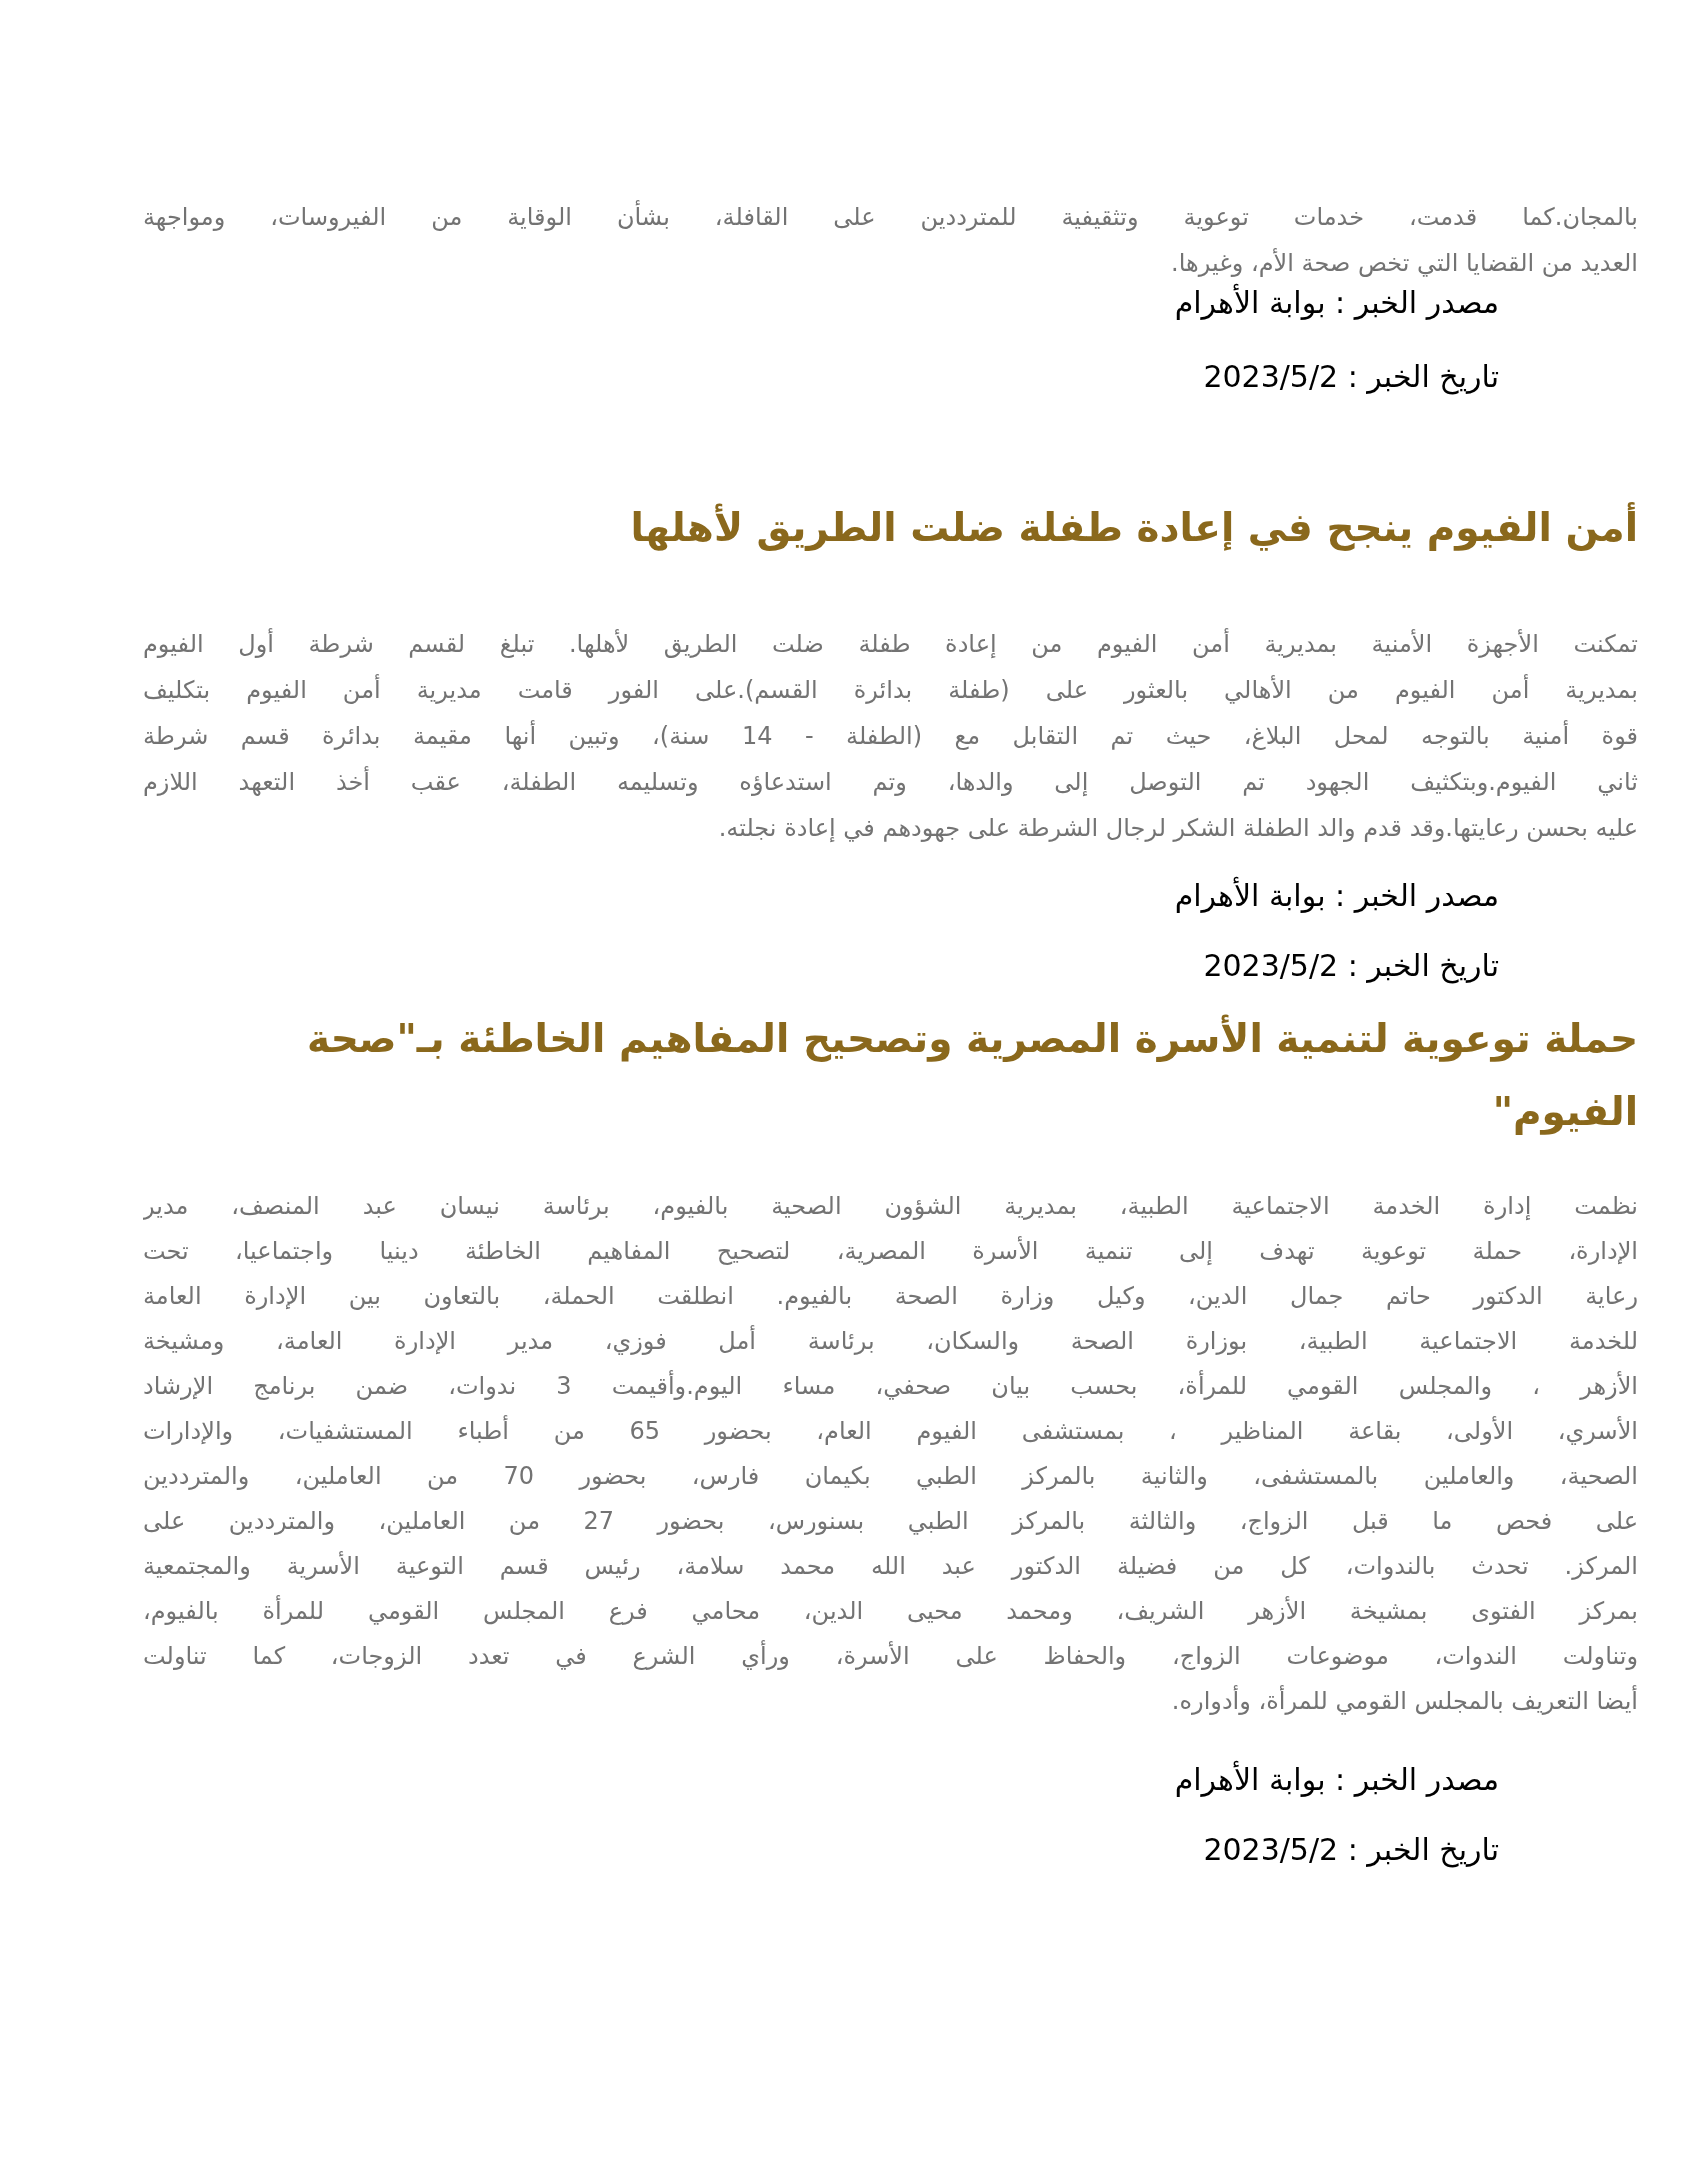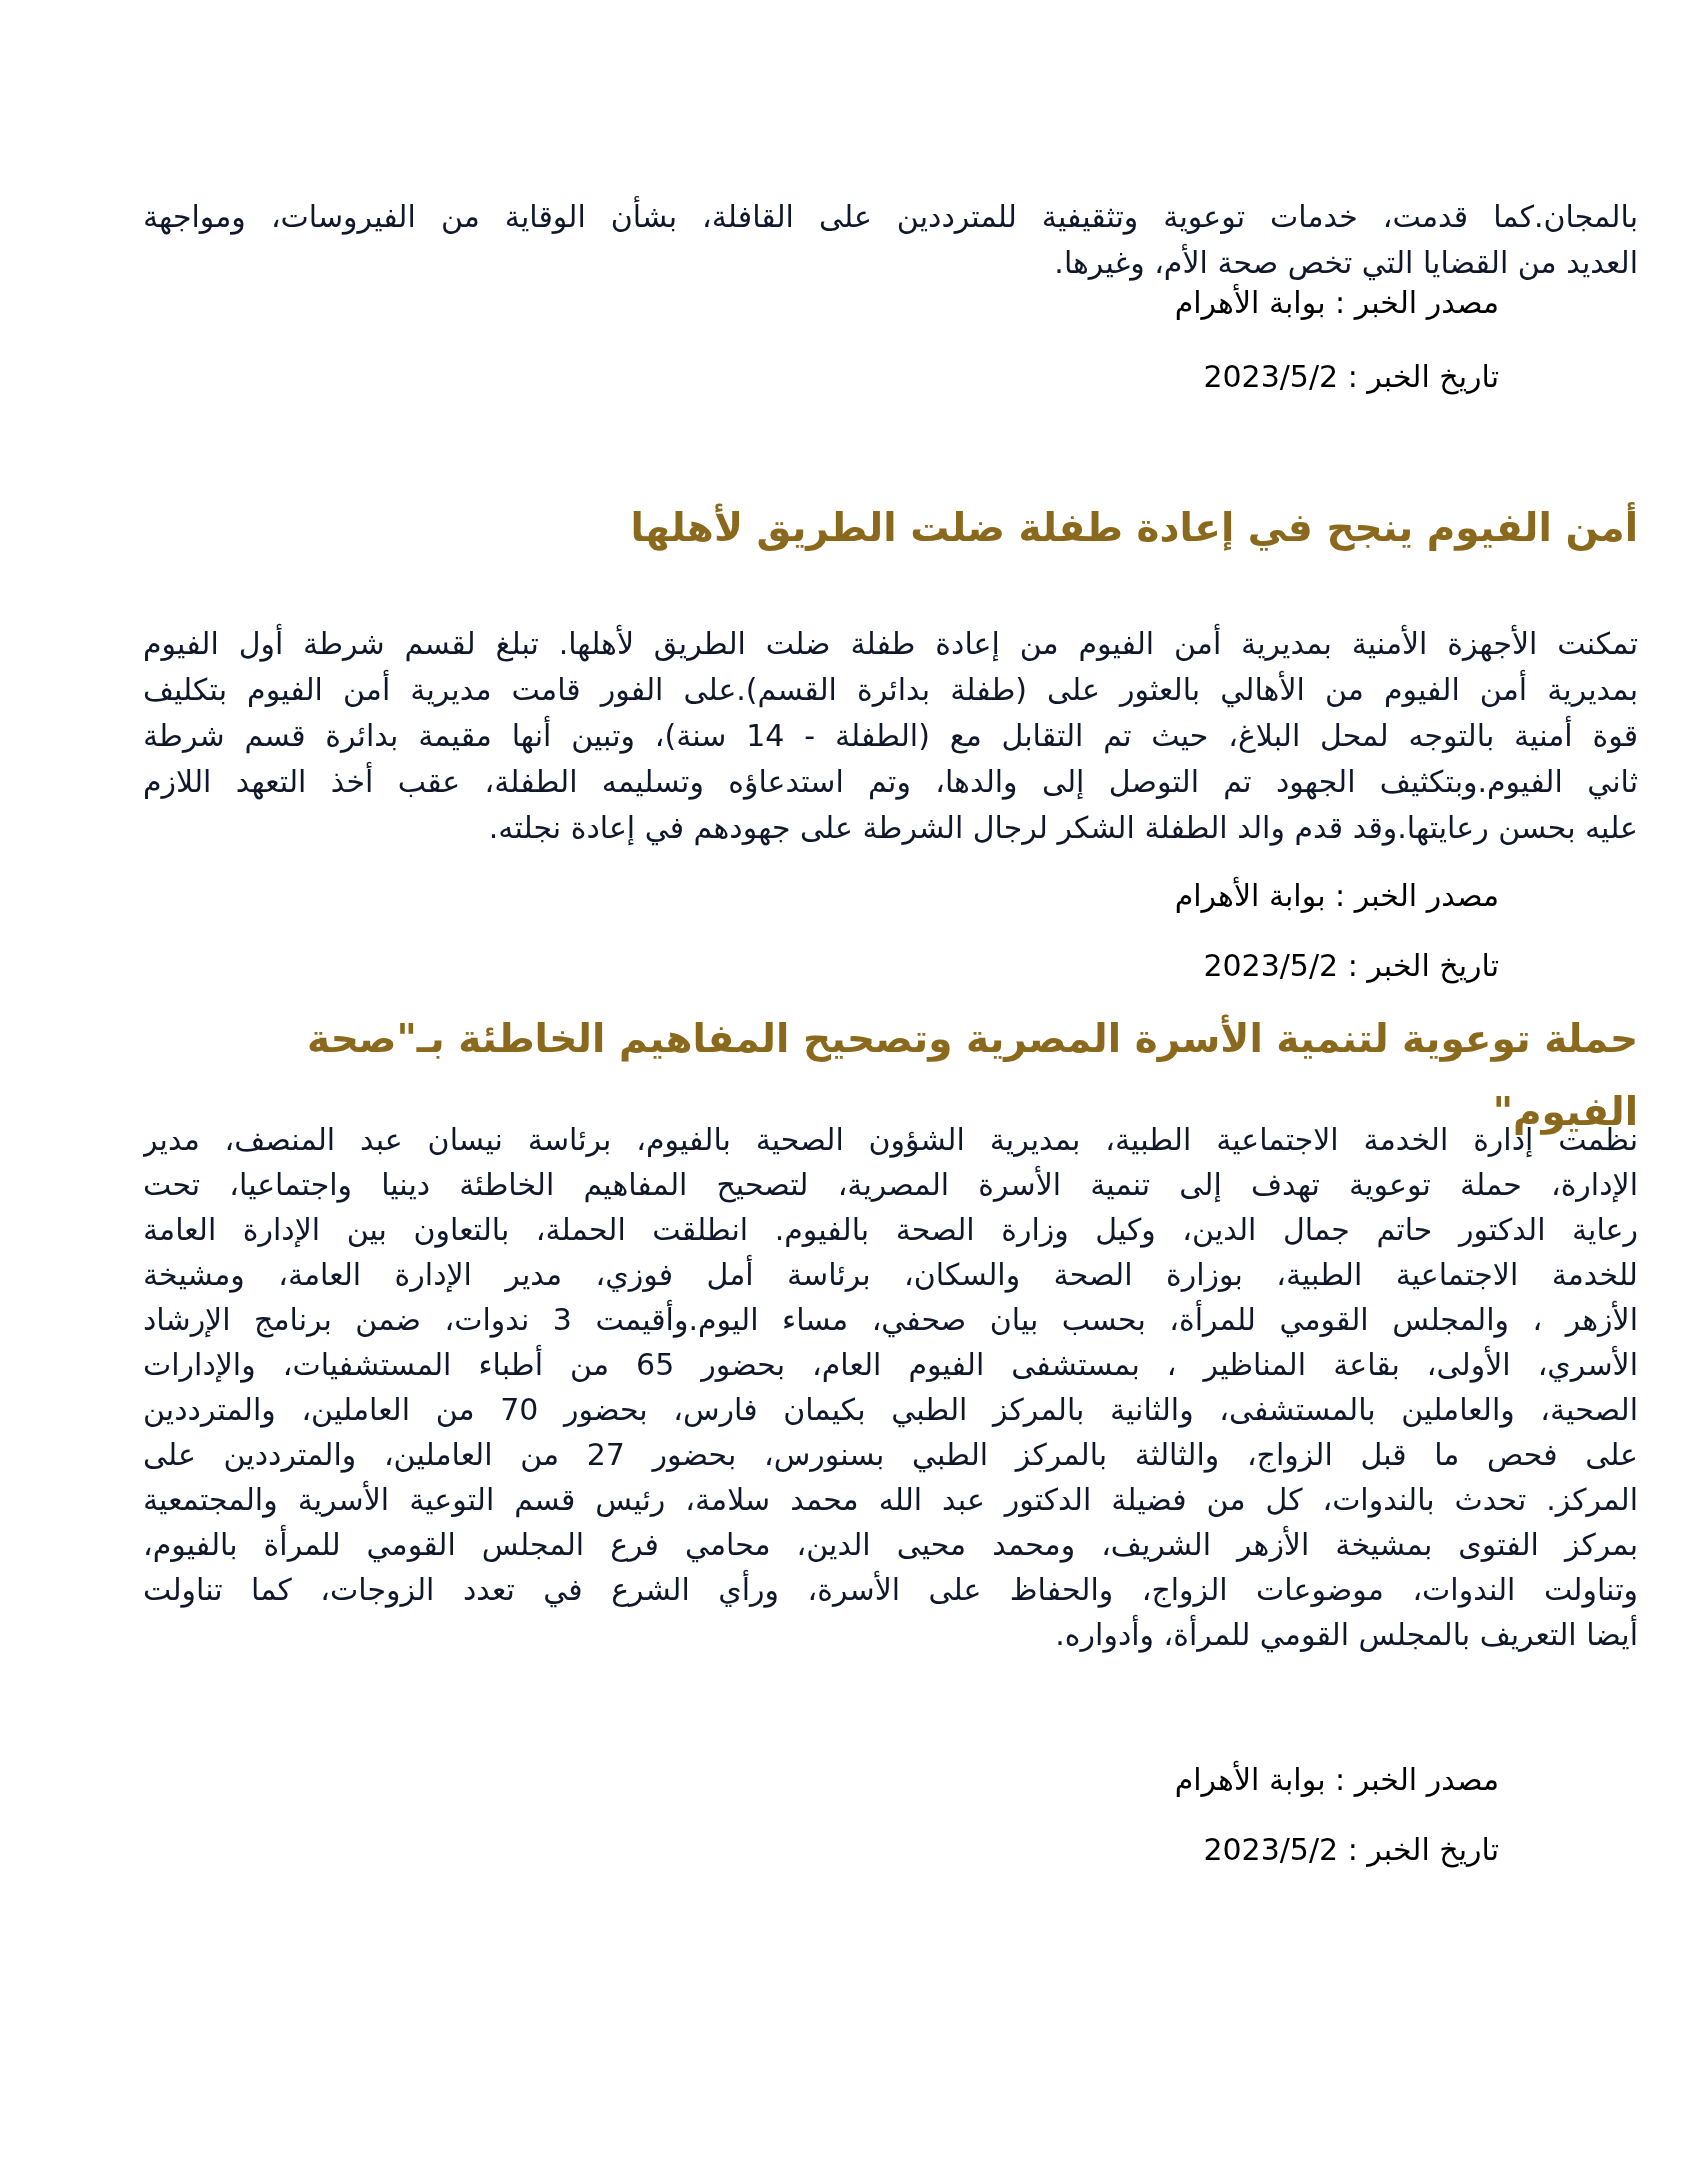--- a/index.html
+++ b/index.html
@@ -8,27 +8,27 @@
     width:1683px; height:2178px;
     background:#ffffff;
     font-family:"DejaVu Sans", sans-serif;
     direction:rtl;
     color:#000000;
     overflow:hidden;
   }
   .block { position:absolute; right:45px; width:1495px; }
   
   .bline {
-    font-size:30px;
+    font-size:24px;
     line-height:46px;
     height:46px;
     overflow:hidden;
     text-align:justify;
     text-align-last:justify;
-    color:#0f172a;
+    color:#737373;
   }
   .tight .bline { line-height:45px; height:45px; }
   .bline.lastline { text-align-last:right; }
   
   .meta {
     position:absolute; right:45px; width:1495px;
     padding-right:139px; box-sizing:border-box;
     font-size:30px; line-height:46px; height:46px;
     color:#000000;
     overflow:hidden;
@@ -64,21 +64,21 @@
     <div class="bline">ثاني الفيوم.وبتكثيف الجهود تم التوصل إلى والدها، وتم استدعاؤه وتسليمه الطفلة، عقب أخذ التعهد اللازم</div>
     <div class="bline lastline">عليه بحسن رعايتها.وقد قدم والد الطفلة الشكر لرجال الشرطة على جهودهم في إعادة نجلته.</div>
   </div>
   <div class="meta" style="top:873px">مصدر الخبر : بوابة الأهرام</div>
   <div class="meta" style="top:943px">تاريخ الخبر : 2023/5/2</div>
 
   <div class="headline twoline" style="top:1002px">
     <div>حملة توعوية لتنمية الأسرة المصرية وتصحيح المفاهيم الخاطئة بـ"صحة</div>
     <div>الفيوم"</div>
   </div>
-  <div class="block tight" style="top:1117px">
+  <div class="block tight" style="top:1184px">
     <div class="bline">نظمت إدارة الخدمة الاجتماعية الطبية، بمديرية الشؤون الصحية بالفيوم، برئاسة نيسان عبد المنصف، مدير</div>
     <div class="bline">الإدارة، حملة توعوية تهدف إلى تنمية الأسرة المصرية، لتصحيح المفاهيم الخاطئة دينيا واجتماعيا، تحت</div>
     <div class="bline">رعاية الدكتور حاتم جمال الدين، وكيل وزارة الصحة بالفيوم. انطلقت الحملة، بالتعاون بين الإدارة العامة</div>
     <div class="bline">للخدمة الاجتماعية الطبية، بوزارة الصحة والسكان، برئاسة أمل فوزي، مدير الإدارة العامة، ومشيخة</div>
     <div class="bline">الأزهر ، والمجلس القومي للمرأة، بحسب بيان صحفي، مساء اليوم.وأقيمت 3 ندوات، ضمن برنامج الإرشاد</div>
     <div class="bline">الأسري، الأولى، بقاعة المناظير ، بمستشفى الفيوم العام، بحضور 65 من أطباء المستشفيات، والإدارات</div>
     <div class="bline">الصحية، والعاملين بالمستشفى، والثانية بالمركز الطبي بكيمان فارس، بحضور 70 من العاملين، والمترددين</div>
     <div class="bline">على فحص ما قبل الزواج، والثالثة بالمركز الطبي بسنورس، بحضور 27 من العاملين، والمترددين على</div>
     <div class="bline">المركز. تحدث بالندوات، كل من فضيلة الدكتور عبد الله محمد سلامة، رئيس قسم التوعية الأسرية والمجتمعية</div>
     <div class="bline">بمركز الفتوى بمشيخة الأزهر الشريف، ومحمد محيى الدين، محامي فرع المجلس القومي للمرأة بالفيوم،</div>

